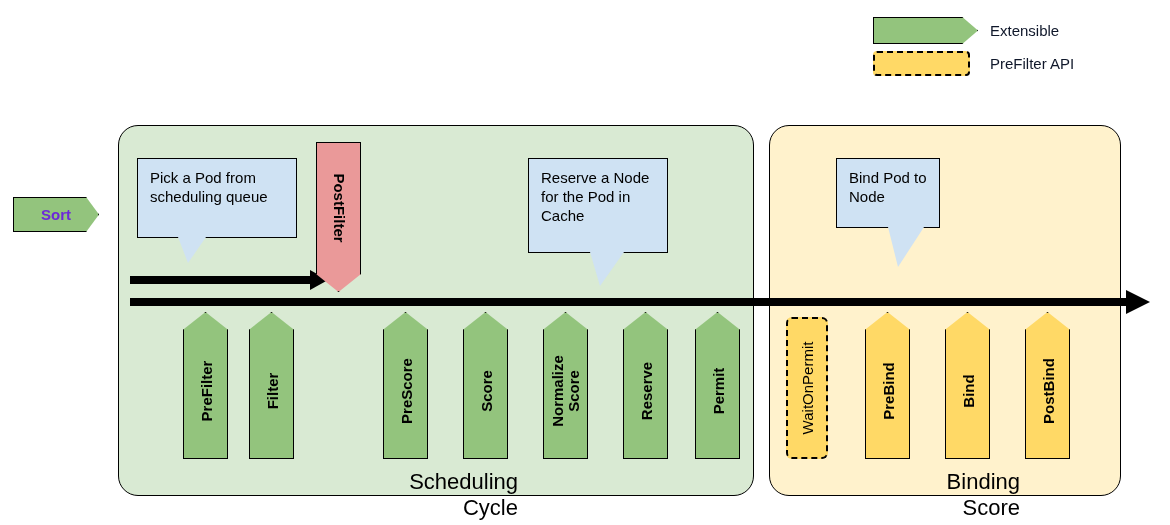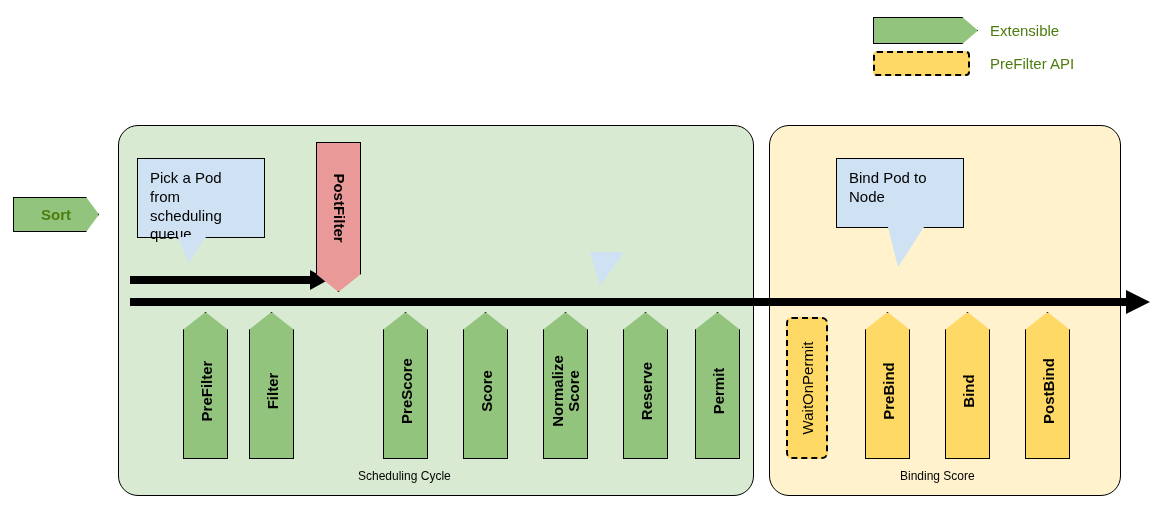--- a/index.html
+++ b/index.html
@@ -17,43 +17,43 @@
     width: 1170px;
     height: 525px;
   }
   .cycle-box {
     position: absolute;
     border-radius: 20px;
     border: 1px solid #000;
   }
   .cycle-label {
     position: absolute;
-    font-size: 12px;
-    color: #000;
-    text-align: left;
+    font-size: 22px;
+    color: #000;
+    text-align: right;
   }
   
   .g-arrow {
     position: absolute;
     display: flex;
     align-items: center;
     justify-content: center;
   }
   .g-arrow-shape {
     position: absolute;
     inset: 0;
     background: #93c47d;
     border: 1px solid #000;
     clip-path: polygon(0 0, 85% 0, 100% 50%, 85% 100%, 0 100%);
   }
   .g-arrow span {
     position: relative;
     font-weight: bold;
     font-size: 15px;
-    color: #4d7c0f;
+    color: #6d28d9;
   }
   
   .v-up {
     position: absolute;
   }
   .v-up-shape {
     position: absolute;
     inset: 0;
     border: 1px solid #000;
     clip-path: polygon(0 100%, 0 12%, 50% 0, 100% 12%, 100% 100%);
@@ -119,21 +119,21 @@
     position: absolute;
     background: #000;
   }
   
   .legend-swatch {
     position: absolute;
   }
   .legend-text {
     position: absolute;
     font-size: 15px;
-    color: #4d7c0f;
+    color: #0f172a;
   }
   .arrowhead {
     position: absolute;
     width: 0; height: 0;
     border-top: 12px solid transparent;
     border-bottom: 12px solid transparent;
     border-left: 24px solid #000;
   }
 </style>
 </head>
@@ -201,29 +201,32 @@
   </div>
   <div class="v-up" style="left:945px; top:312px; width:45px; height:147px;">
     <div class="v-up-shape" style="background:#ffd966;"></div>
     <div class="lbl">Bind</div>
   </div>
   <div class="v-up" style="left:1025px; top:312px; width:45px; height:147px;">
     <div class="v-up-shape" style="background:#ffd966;"></div>
     <div class="lbl">PostBind</div>
   </div>
 
-  <div class="callout" style="left:137px; top:158px; width:128px; height:80px;">
+  <div class="callout" style="left:137px; top:158px; width:160px; height:80px;">
     <span>Pick a Pod from scheduling queue</span>
   </div>
   <div style="position:absolute; left:178px; top:237px; width:0;height:0;border-left:10px solid transparent;border-right:18px solid transparent;border-top:26px solid #cfe2f3;"></div>
   <div style="position:absolute; left:177px; top:237px; width:0;height:0;border-left:11px solid transparent;border-right:19px solid transparent;border-top:27px solid #000; z-index:-1;"></div>
 
+  <div class="callout" style="left:528px; top:158px; width:140px; height:95px;">
+    <span>Reserve a Node for the Pod in Cache</span>
+  </div>
   <div style="position:absolute; left:590px; top:252px; width:0;height:0;border-left:10px solid transparent;border-right:24px solid transparent;border-top:34px solid #cfe2f3;"></div>
 
-  <div class="callout" style="left:836px; top:158px; width:128px; height:70px;">
+  <div class="callout" style="left:836px; top:158px; width:104px; height:70px;">
     <span>Bind Pod to Node</span>
   </div>
   <div style="position:absolute; left:888px; top:227px; width:0;height:0;border-left:10px solid transparent;border-right:26px solid transparent;border-top:40px solid #cfe2f3;"></div>
 
   <div class="g-arrow legend-swatch" style="left:873px; top:17px; width:105px; height:27px;">
     <div class="g-arrow-shape"></div>
   </div>
   <div class="legend-text" style="left:990px; top:22px;">Extensible</div>
 
   <div class="dashed-box legend-swatch" style="left:873px; top:51px; width:97px; height:25px; background:#ffd966; border-radius:4px;"></div>

